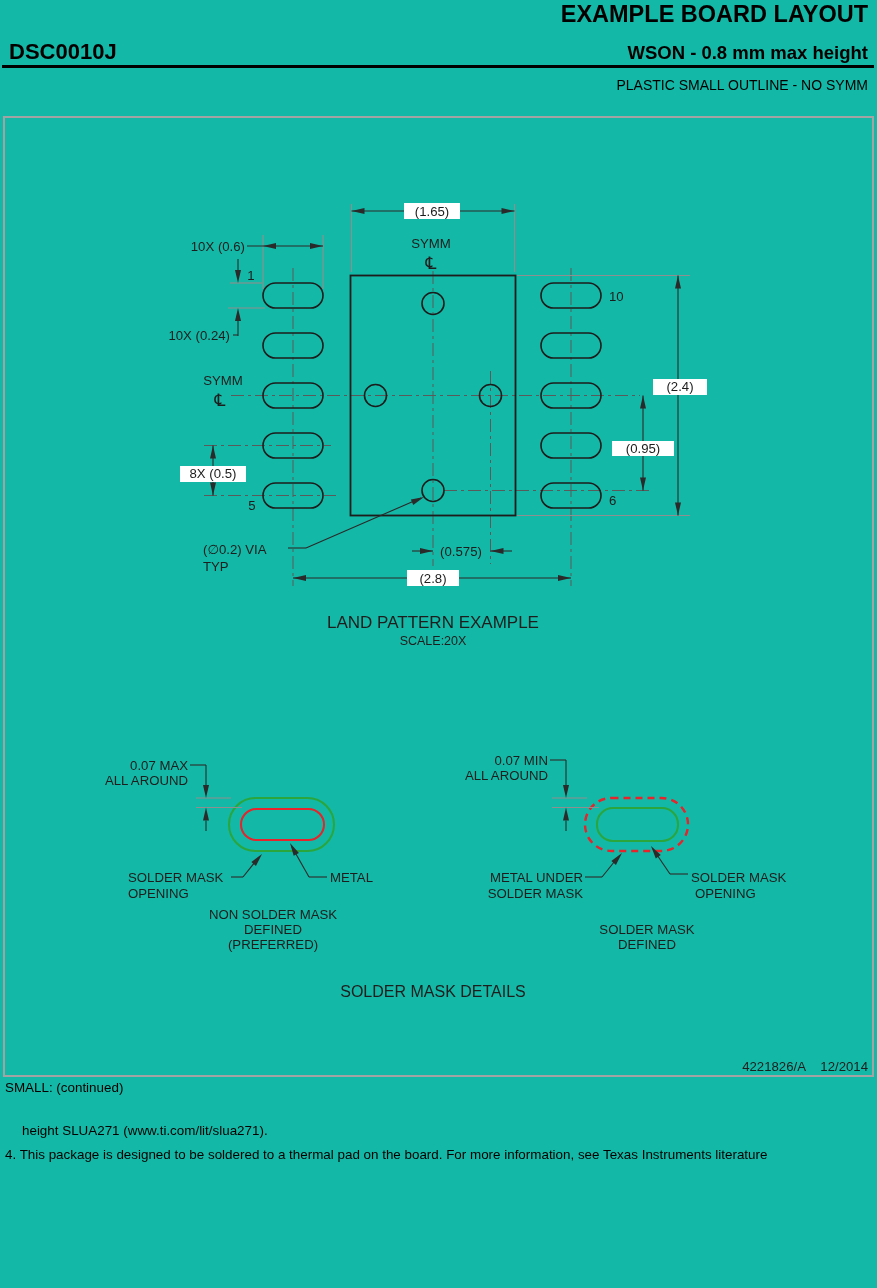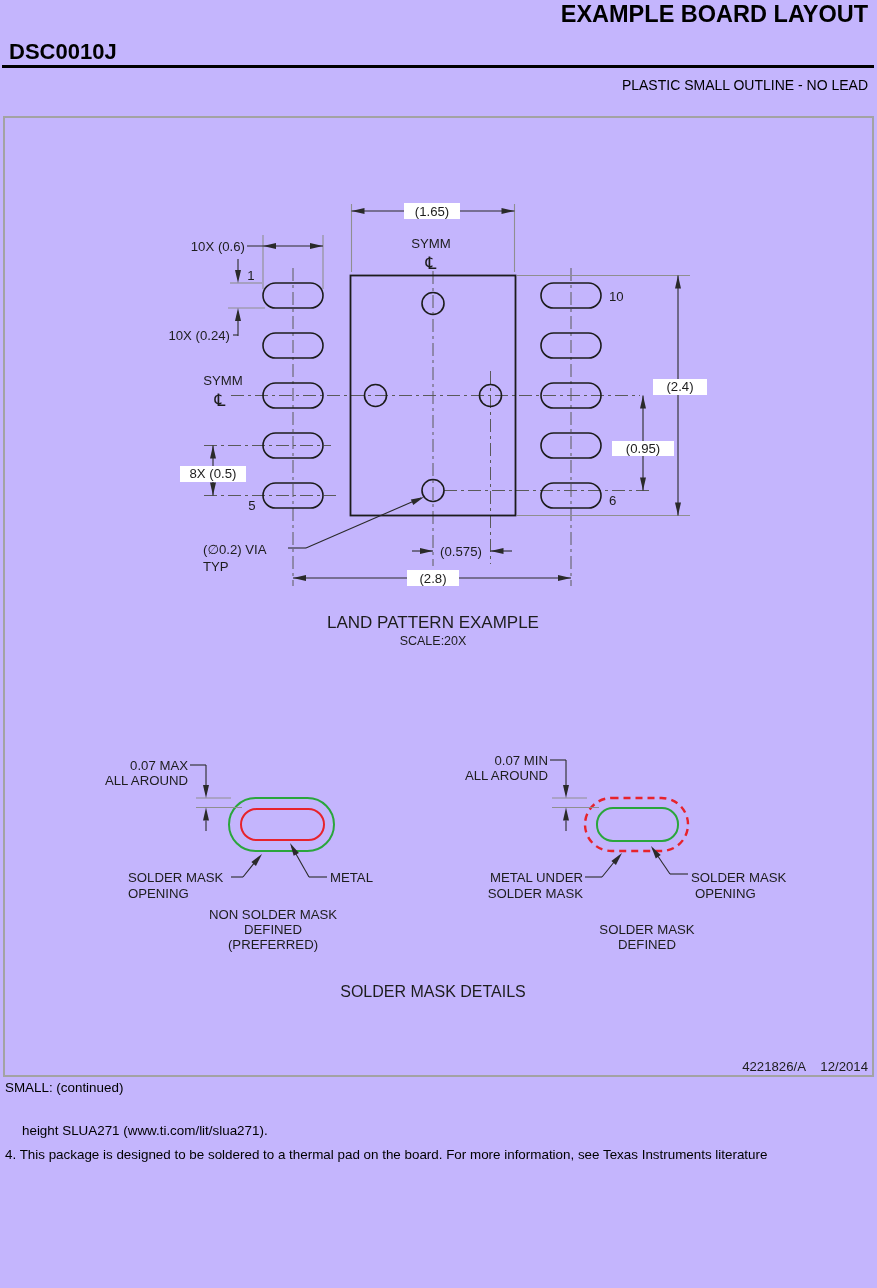--- a/index.html
+++ b/index.html
@@ -1,16 +1,16 @@
 <!DOCTYPE html>
 <html><head>
 <meta charset="utf-8">
 <style>
   html,body{margin:0;padding:0;background:#fff;}
-  .page{position:relative;width:877px;height:1288px;background:#c4b5fd;overflow:hidden;
+  .page{position:relative;width:877px;height:1288px;background:#14b8a6;overflow:hidden;
         font-family:"Liberation Sans","DejaVu Sans",sans-serif;color:#000;}
   .abs{position:absolute;}
   .b{font-weight:bold;}
   .page-title{top:1px;right:9px;font-size:23.5px;}
   .part-number{top:39px;left:9px;font-size:22px;}
   .package-spec{top:42px;right:9px;font-size:18.5px;}
   .header-rule{top:65px;left:2px;right:3px;height:3px;background:#000;}
   .package-type{top:77px;right:9px;font-size:14px;}
   .frame{top:116px;left:3px;width:867px;height:957px;border:2px solid #a3a3a3;}
   .notes-header{top:1080px;left:5px;font-size:13.4px;}
@@ -29,22 +29,23 @@
   .ah{fill:#2a2a2a;stroke:none;}
   .wb{fill:#fff;stroke:none;}
 </style>
 </head>
 <body>
 
 <div class="page">
 
   <div class="abs b page-title">EXAMPLE BOARD LAYOUT</div>
   <div class="abs b part-number">DSC0010J</div>
+  <div class="abs b package-spec">WSON - 0.8 mm max height</div>
   <div class="abs header-rule"></div>
-  <div class="abs package-type">PLASTIC SMALL OUTLINE - NO LEAD</div>
+  <div class="abs package-type">PLASTIC SMALL OUTLINE - NO SYMM</div>
 
   <div class="abs frame">
     <svg width="867" height="957" viewBox="5 110 867 957">
 
       <g>
         <line class="cl" x1="433" y1="263" x2="433" y2="558"></line>
         <line class="cl" x1="293" y1="260" x2="293" y2="578"></line>
         <line class="cl" x1="571" y1="260" x2="571" y2="578"></line>
         <line class="cl" x1="490.5" y1="363" x2="490.5" y2="556"></line>
         <line class="cl" x1="231" y1="387.5" x2="640" y2="387.5"></line>

